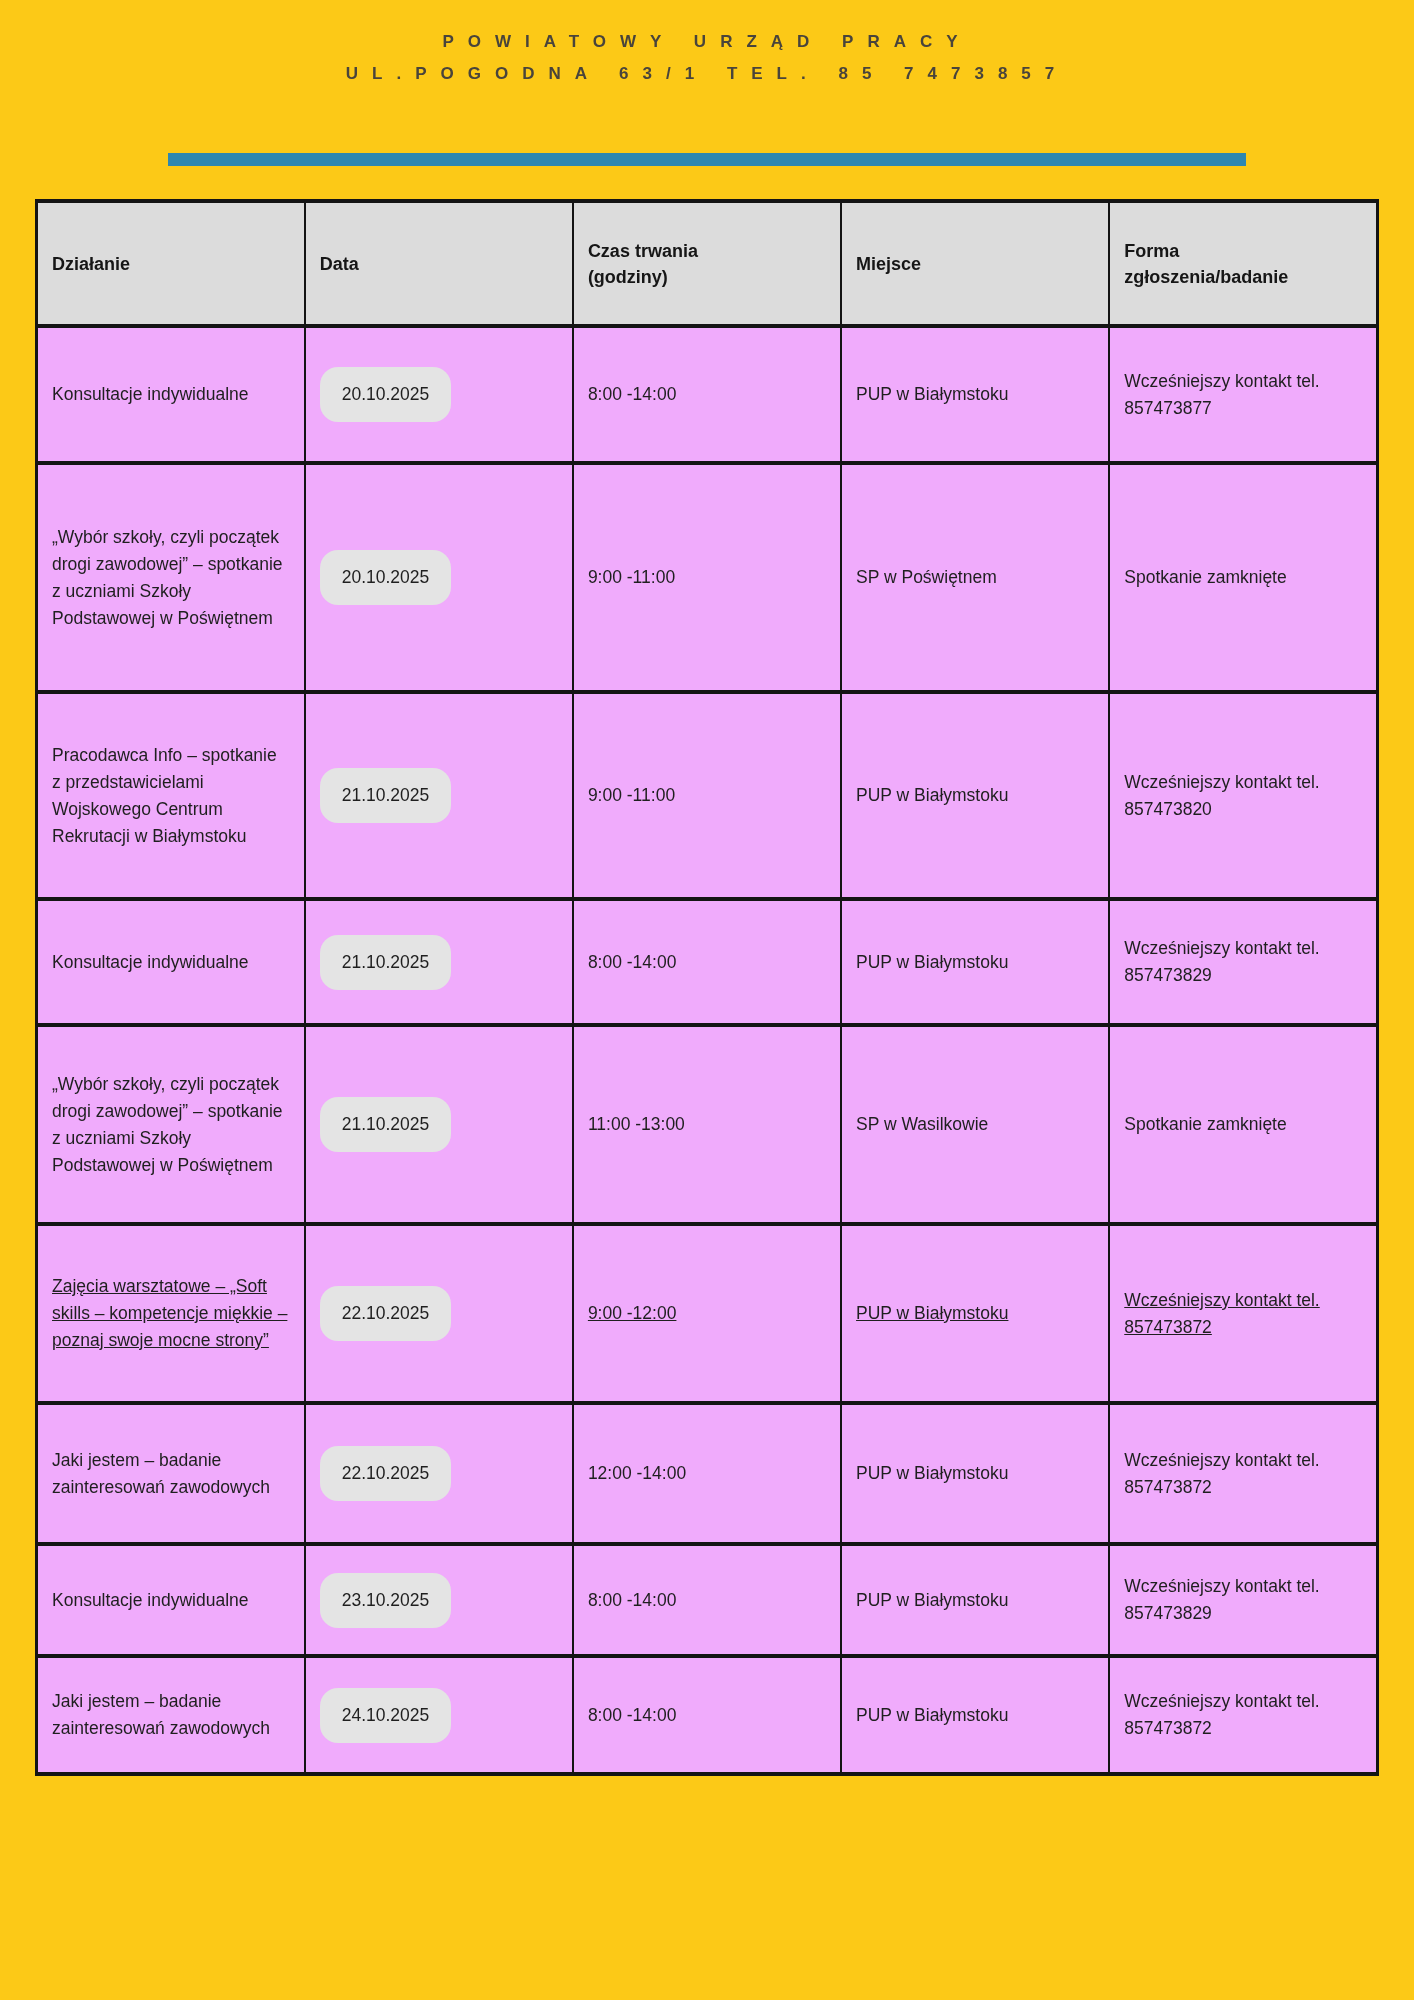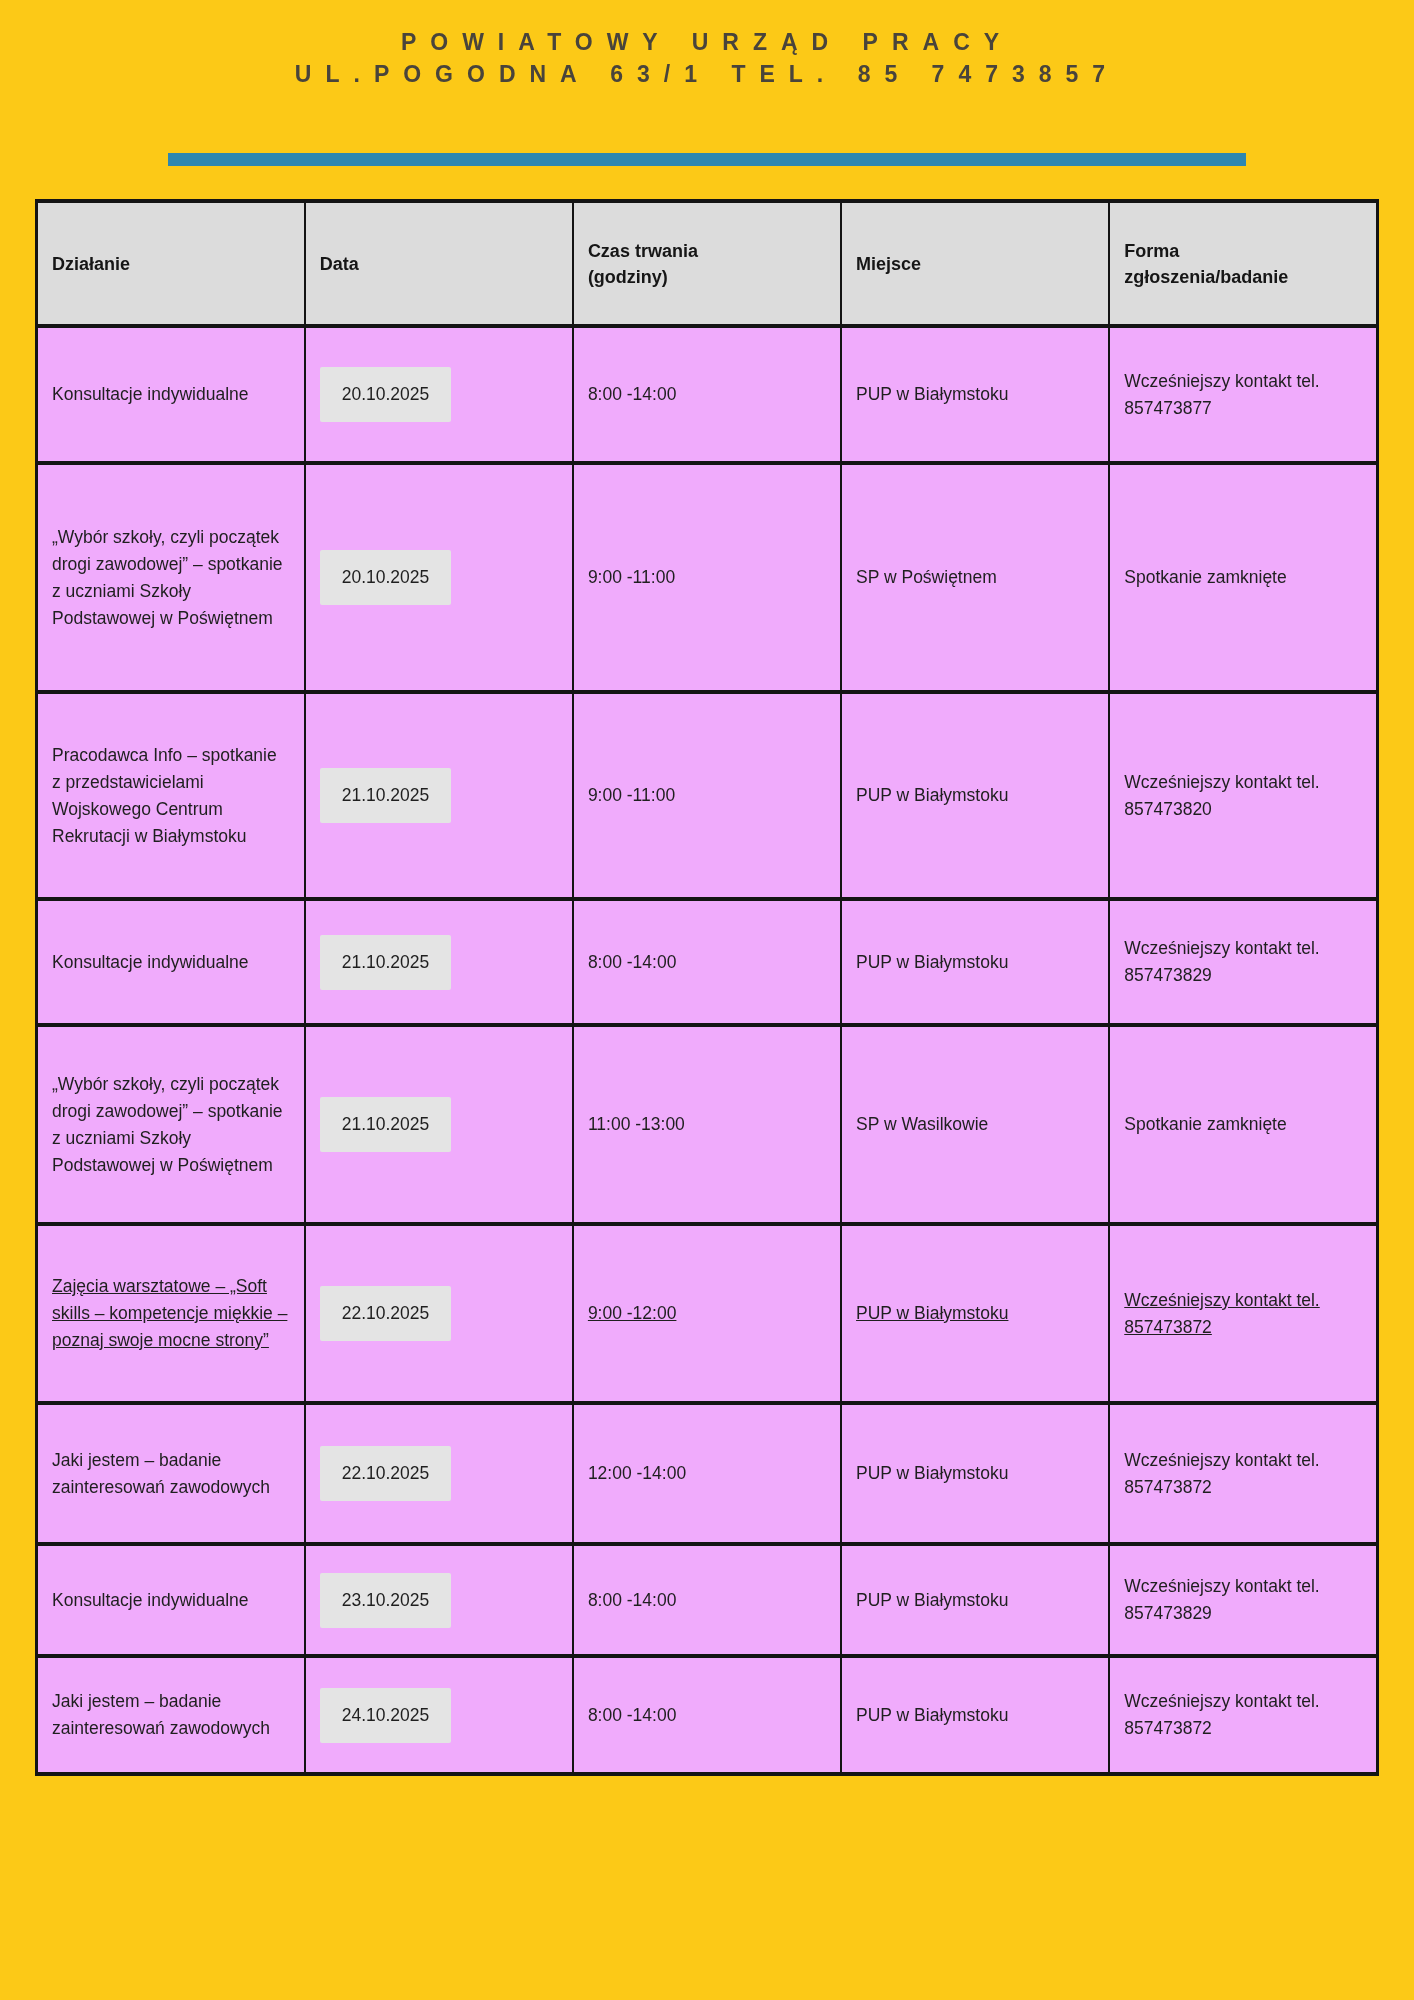--- a/index.html
+++ b/index.html
@@ -13,21 +13,21 @@
   }
   html,body{margin:0;padding:0;}
   .page{
     width:1414px;height:2000px;overflow:hidden;
     background:var(--page-background);
     font-family:"Liberation Sans","DejaVu Sans",sans-serif;
     box-sizing:border-box;
   }
   .letterhead{padding-top:26px;text-align:center;color:var(--letterhead-text);}
   .lh-line{
-    font-size:23px;line-height:32px;font-weight:700;
+    font-size:17px;line-height:32px;font-weight:700;
     letter-spacing:14px;white-space:nowrap;
   }
   .divider{width:1078px;height:13px;background:var(--divider);margin:63px auto 0;}
   table.schedule{
     width:1344px;margin:33px auto 0;
     border-collapse:collapse;table-layout:fixed;
     background:#f0abfc;color:var(--body-text);
     border:3px solid var(--table-border);
   }
   col{width:20%;}
@@ -37,21 +37,21 @@
     vertical-align:middle;text-align:left;
     padding:10px 14px;box-sizing:border-box;
     word-wrap:break-word;
   }
   thead tr{height:125px;background:var(--table-header-background);}
   th{font-size:18px;font-weight:700;color:#161616;}
   th .th-label{display:inline-block;max-width:180px;line-height:26px;}
   td{font-size:17.5px;line-height:27px;}
   .date-pill{
     display:inline-block;background:var(--date-highlight);
-    border-radius:2px;padding:14px 22px;white-space:nowrap;
+    border-radius:18px;padding:14px 22px;white-space:nowrap;
   }
   tbody tr:nth-child(1){height:137px;}
   tbody tr:nth-child(2){height:229px;}
   tbody tr:nth-child(3){height:207px;}
   tbody tr:nth-child(4){height:126px;}
   tbody tr:nth-child(5){height:199px;}
   tbody tr:nth-child(6){height:179px;text-decoration:underline;}
   tbody tr:nth-child(7){height:141px;}
   tbody tr:nth-child(8){height:112px;}
   tbody tr:nth-child(9){height:118px;}

